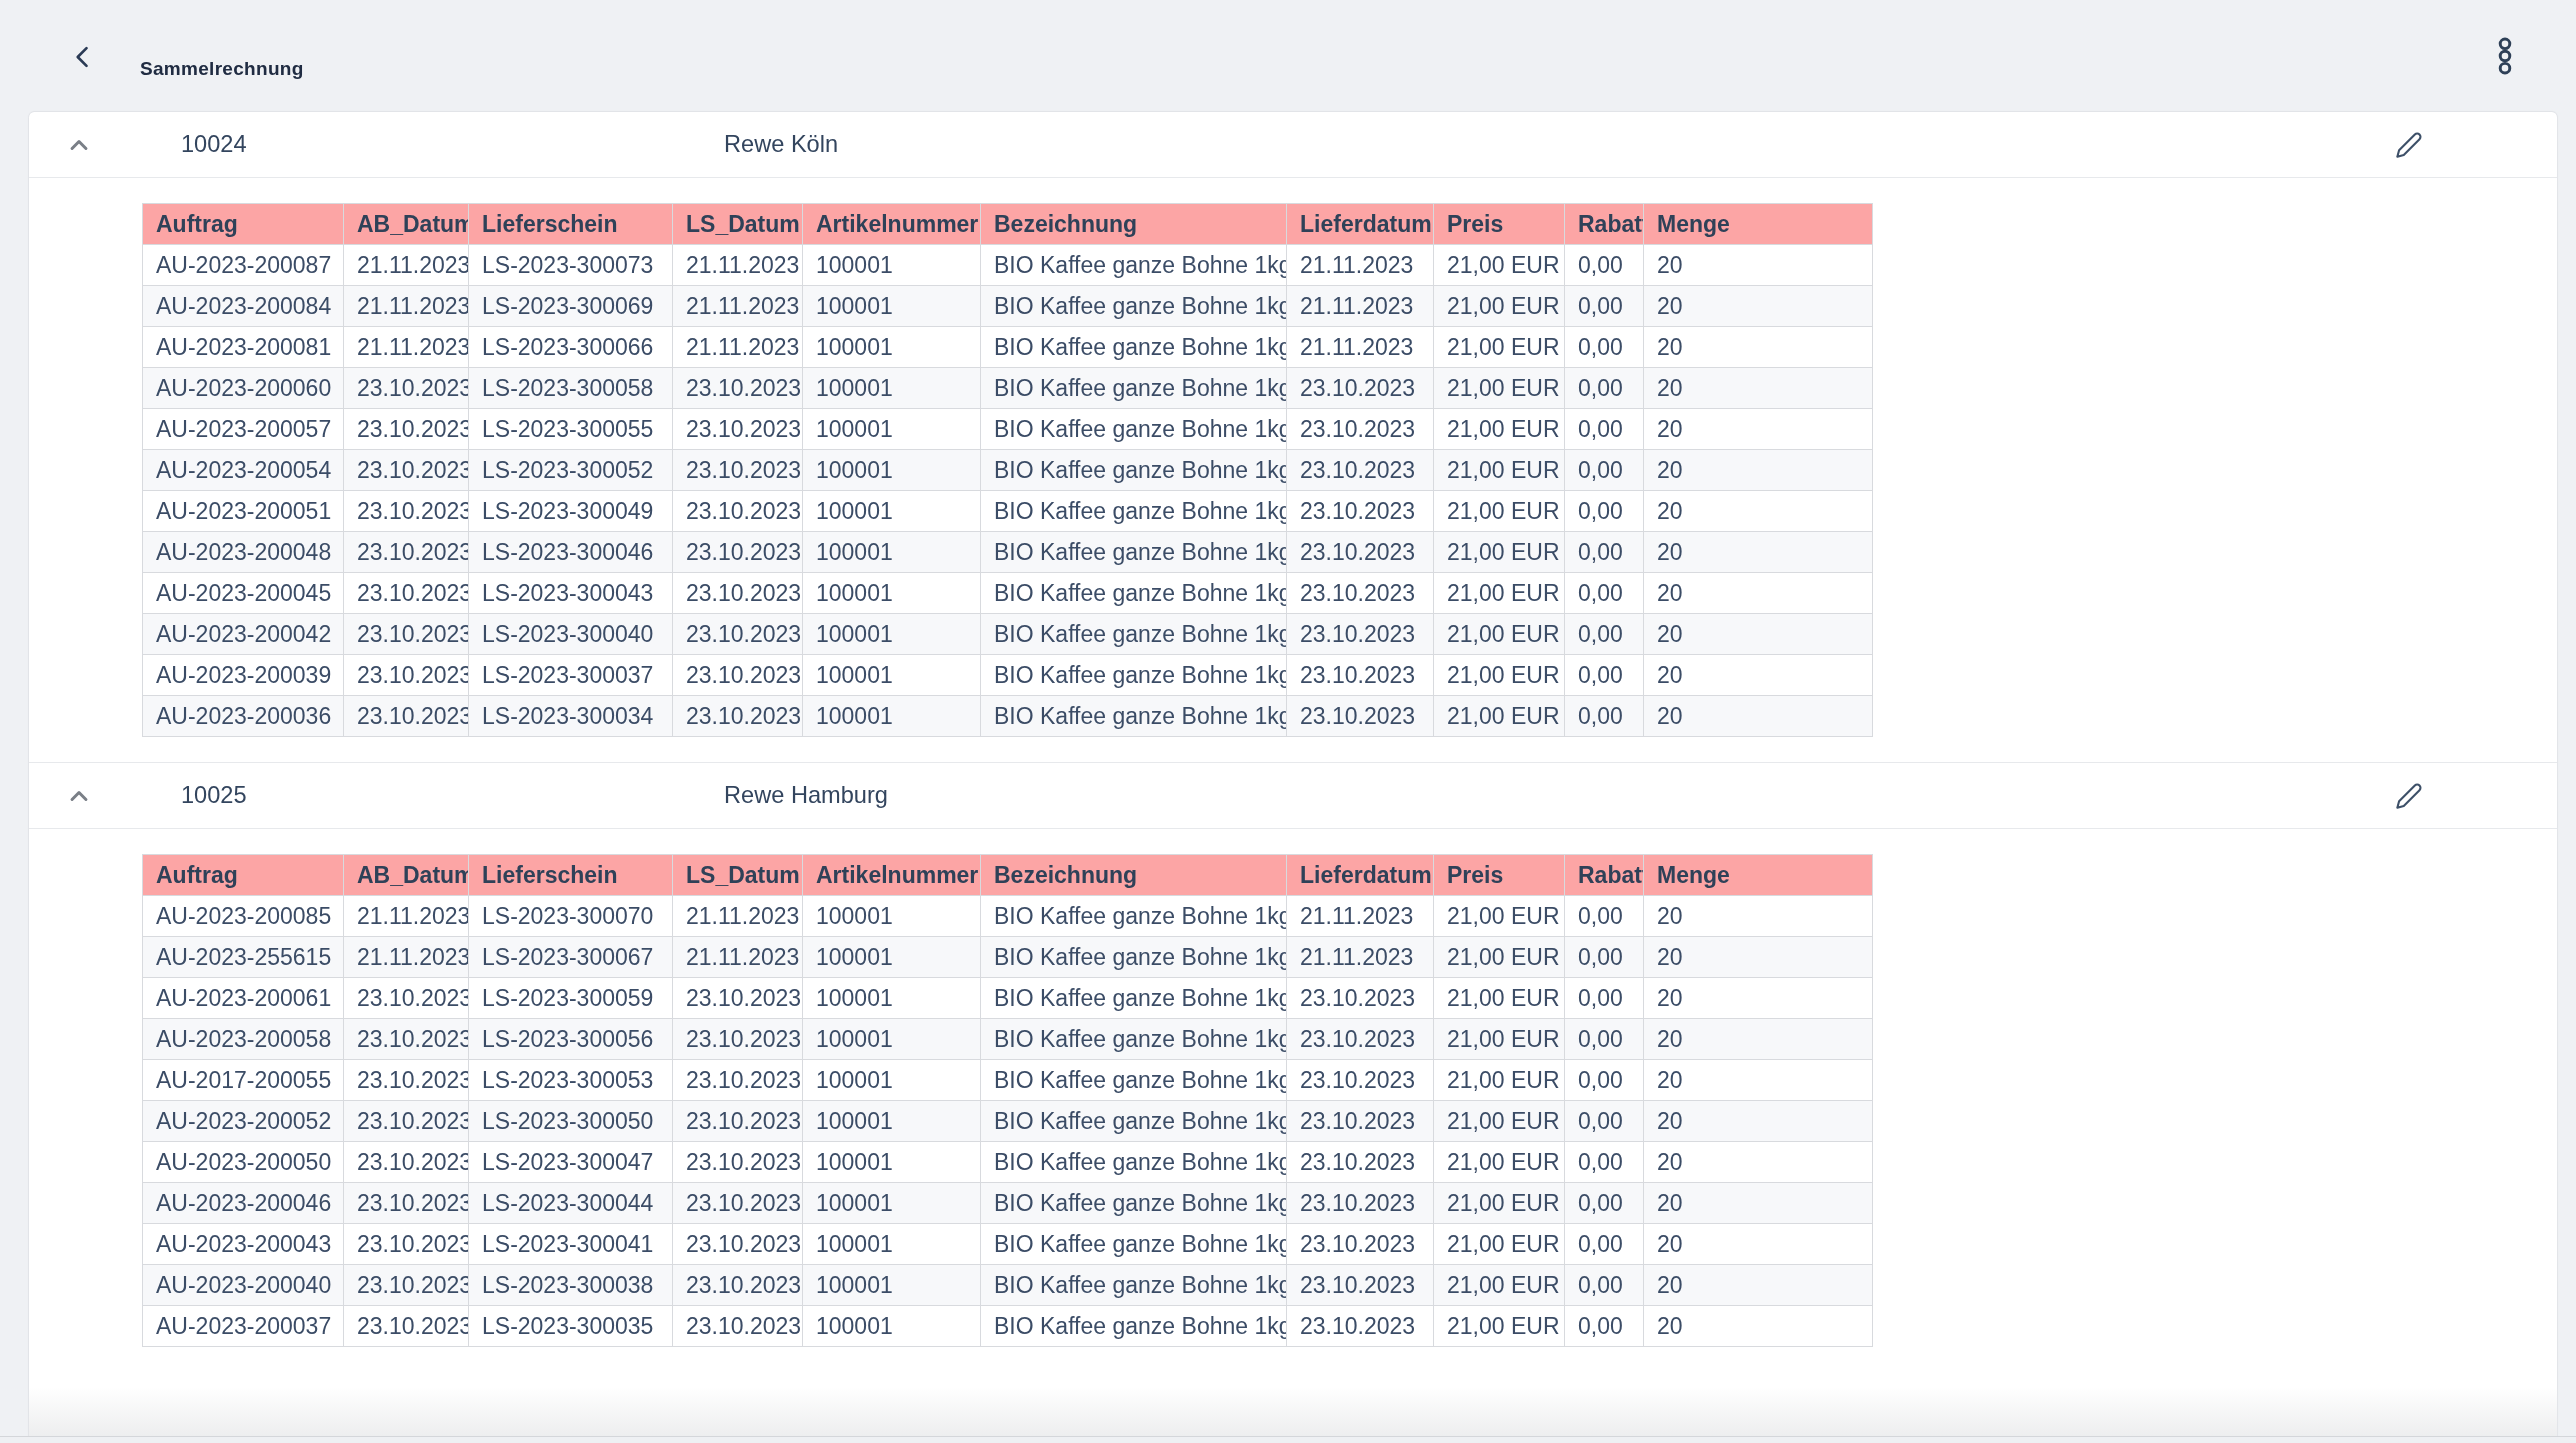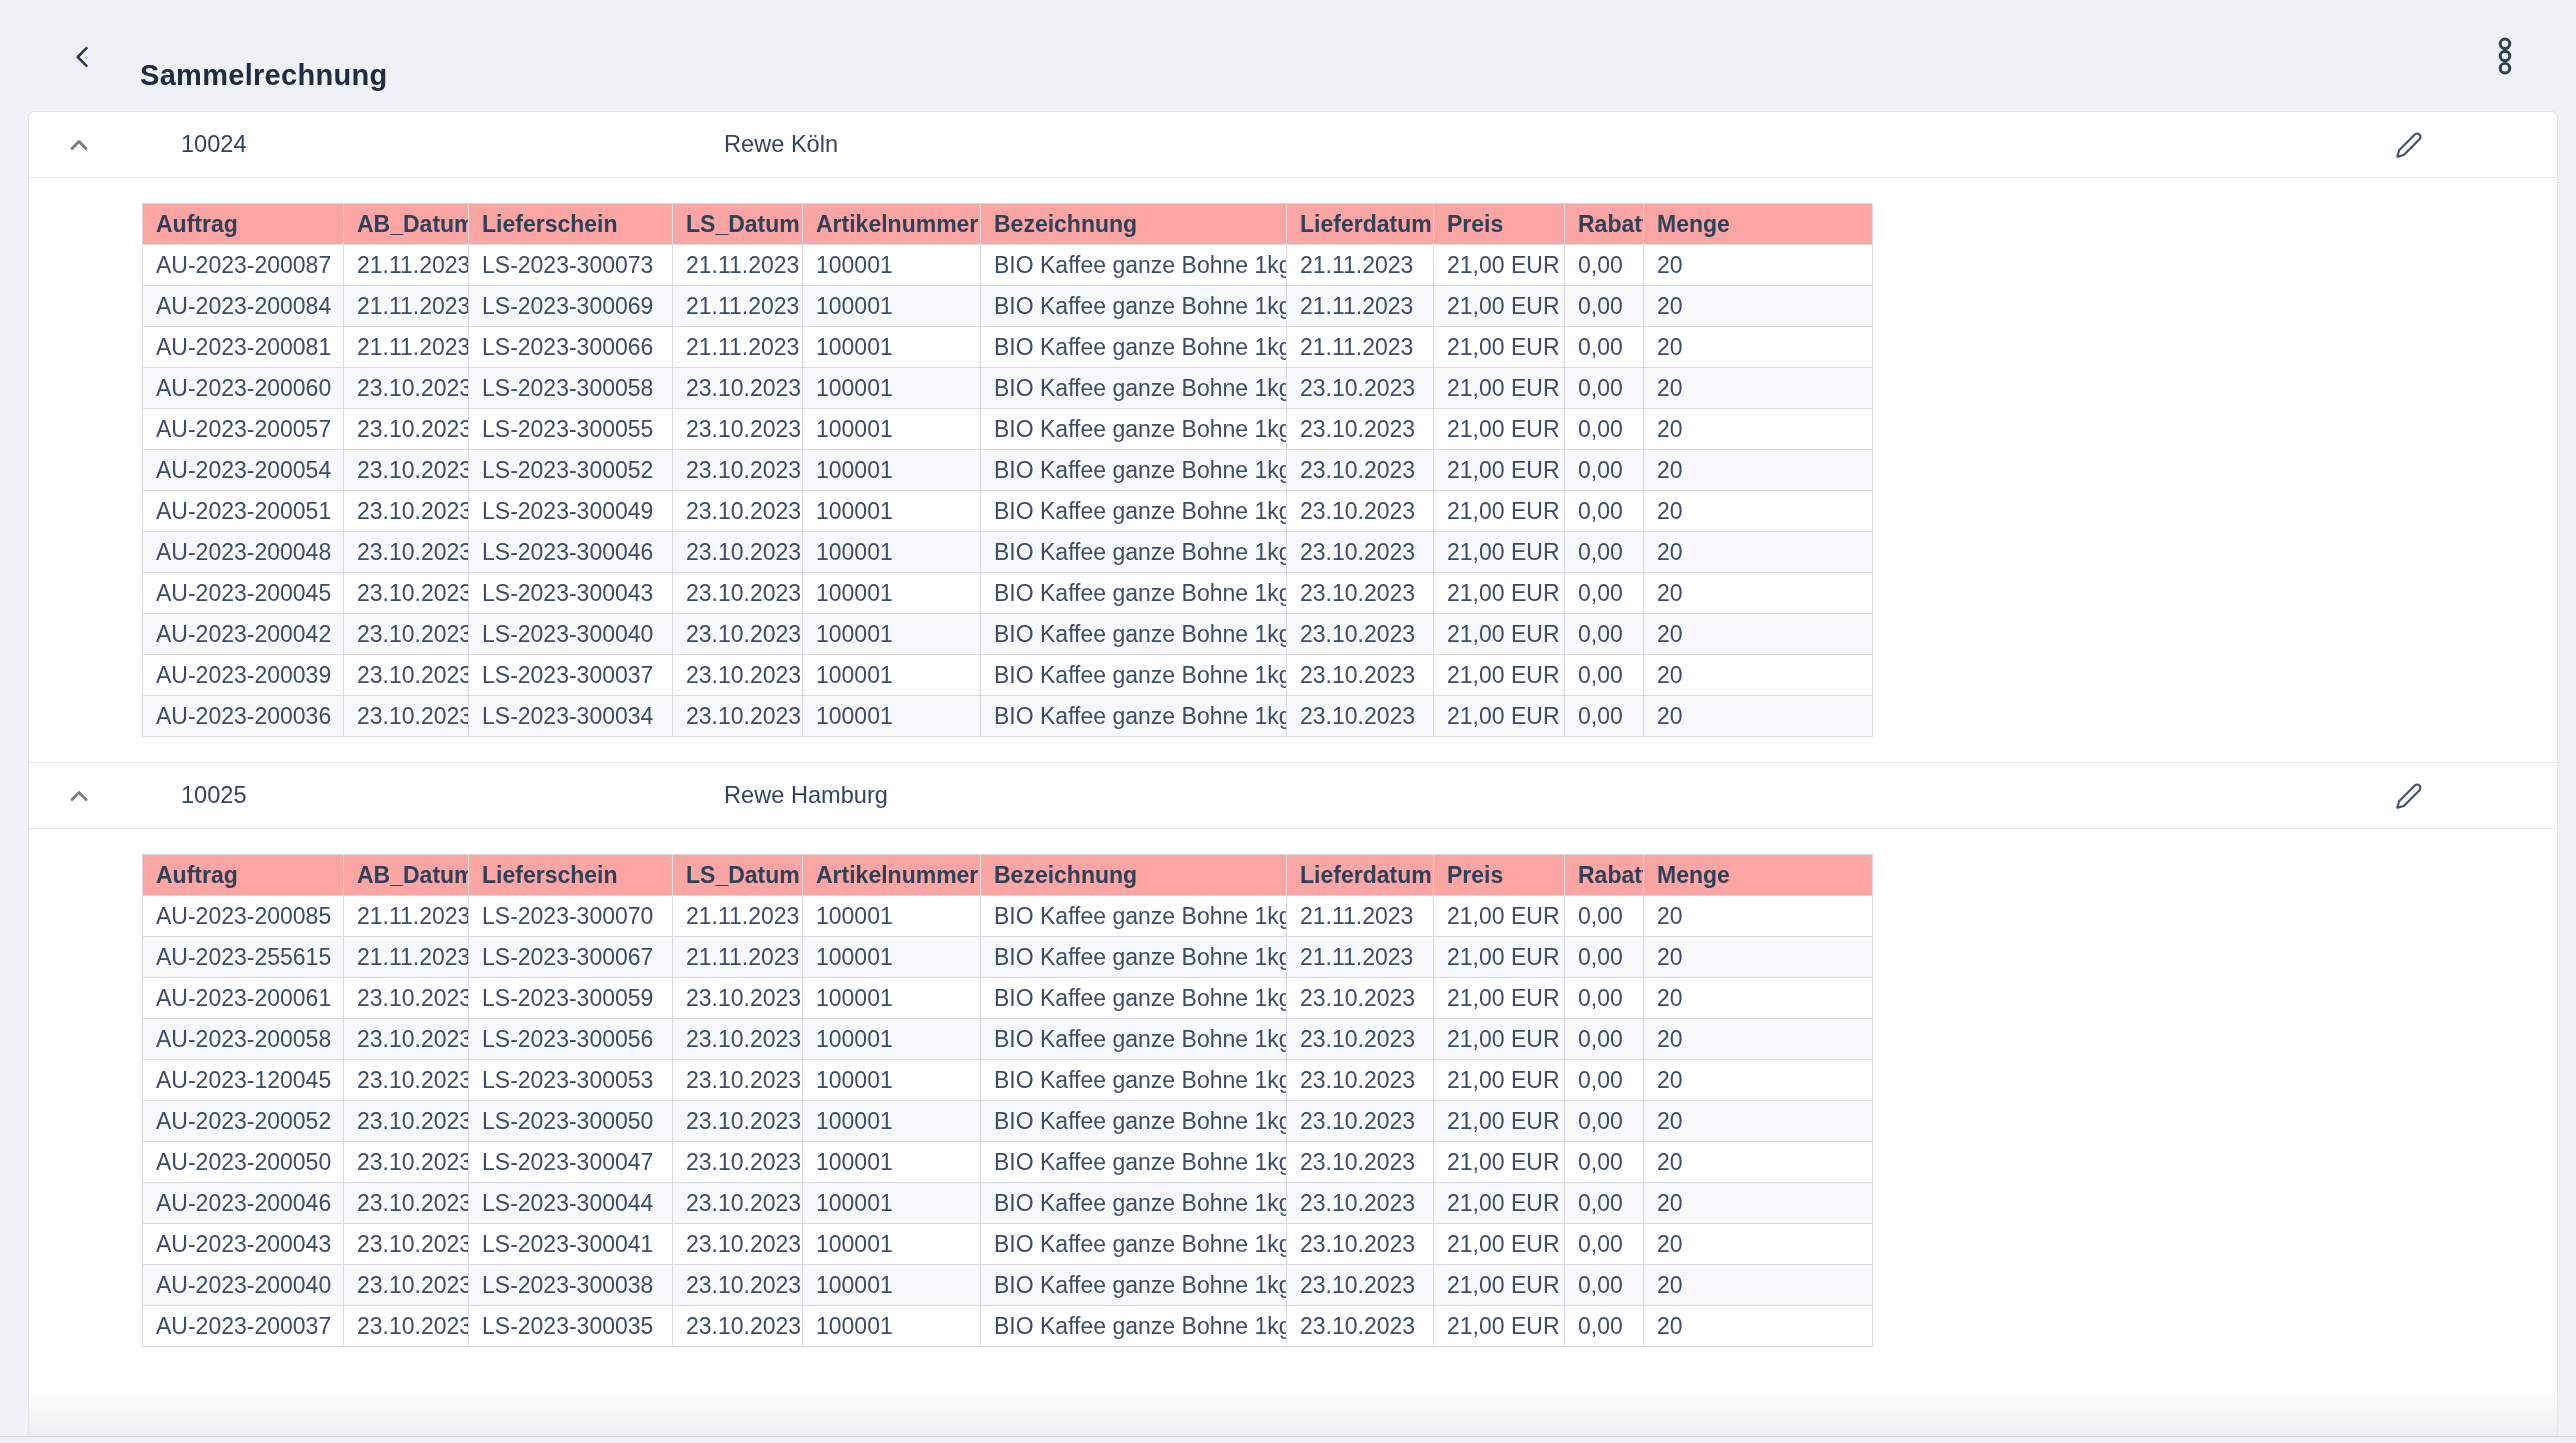--- a/index.html
+++ b/index.html
@@ -6,21 +6,21 @@
   body{
     width:2576px;height:1443px;position:relative;overflow:hidden;
     background:#eff1f4;
     font-family:"Liberation Sans", sans-serif;
     -webkit-font-smoothing:antialiased;
   }
   
   .appbar{position:absolute;left:0;top:0;width:100%;height:112px;}
   .back-btn{position:absolute;left:68px;top:42px;width:30px;height:30px;cursor:pointer;background:none;border:none;padding:0;}
   .page-title{position:absolute;left:140px;top:0;height:112px;display:flex;align-items:center;
-    font-size:29px;font-weight:700;color:#202c42;letter-spacing:0.3px;}
+    font-size:19px;font-weight:700;color:#202c42;letter-spacing:0.3px;}
   .kebab-btn{position:absolute;right:56px;top:36px;width:30px;height:40px;cursor:pointer;background:none;border:none;padding:0;}
   
   .card{position:absolute;left:29px;top:112px;width:2528px;height:1325px;background:#ffffff;
     border-radius:5.2px 5.2px 0 0;box-shadow:0 0 0 0.9px rgba(25,35,55,.04),0 0.9px 2.6px rgba(25,35,55,.06);}
   .section{position:relative;}
   .section + .section{border-top:1.7px solid #e7e9ec;}
   .sec-header{position:relative;height:65px;border-bottom:1.7px solid #e7e9ec;}
   .collapse-btn{position:absolute;left:37px;top:50%;transform:translateY(-50%);width:26px;height:26px;cursor:pointer;background:none;border:none;padding:0;}
   .inv-number{position:absolute;left:152px;top:0;height:100%;display:flex;align-items:center;
     font-size:23.6px;color:#33455e;}
@@ -356,21 +356,21 @@
               <td>LS-2023-300056</td>
               <td>23.10.2023</td>
               <td>100001</td>
               <td>BIO Kaffee ganze Bohne 1kg</td>
               <td>23.10.2023</td>
               <td>21,00 EUR</td>
               <td>0,00</td>
               <td>20</td>
             </tr>
             <tr>
-              <td>AU-2023-120045</td>
+              <td>AU-2017-200055</td>
               <td>23.10.2023</td>
               <td>LS-2023-300053</td>
               <td>23.10.2023</td>
               <td>100001</td>
               <td>BIO Kaffee ganze Bohne 1kg</td>
               <td>23.10.2023</td>
               <td>21,00 EUR</td>
               <td>0,00</td>
               <td>20</td>
             </tr>

